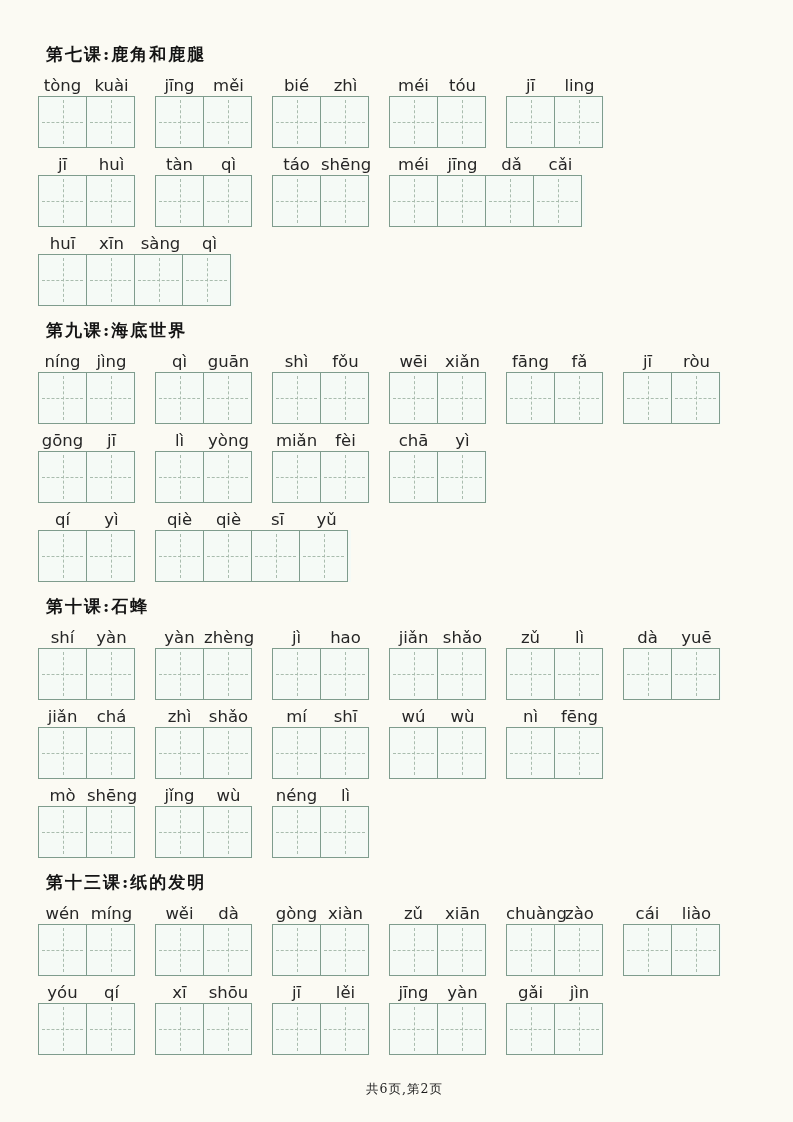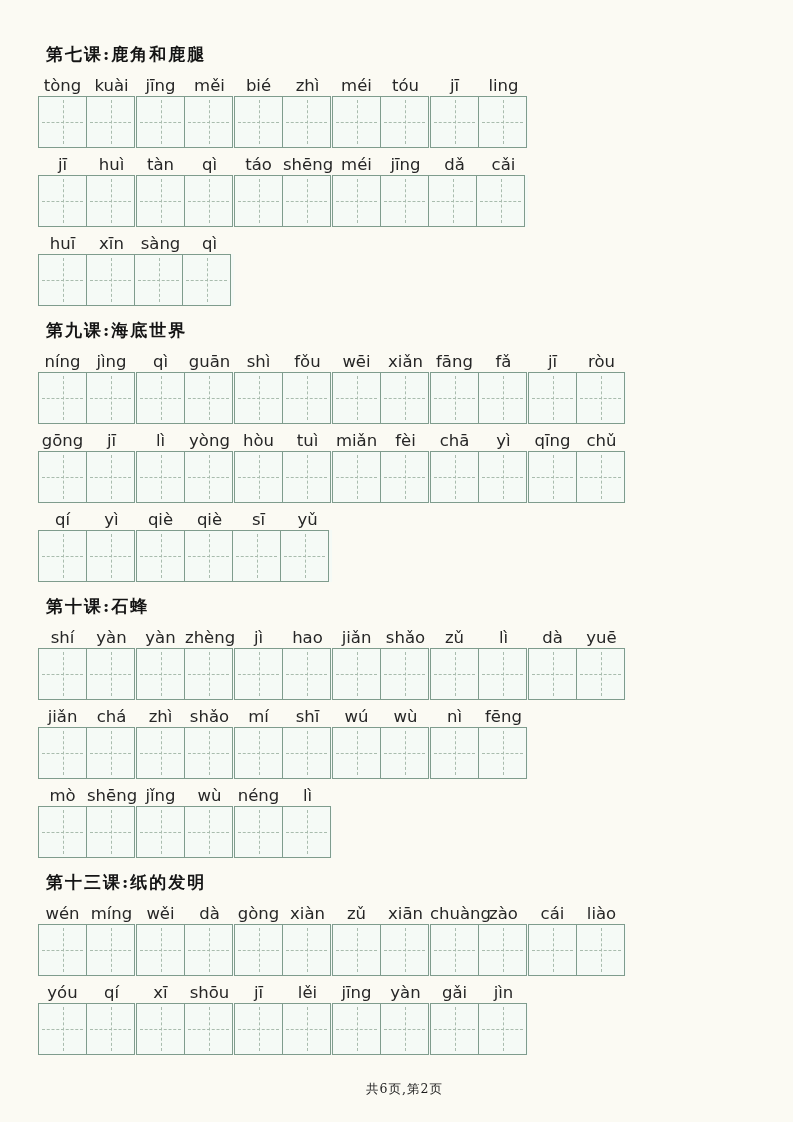--- a/index.html
+++ b/index.html
@@ -20,20 +20,21 @@
     font-family: "DejaVu Serif", "Liberation Serif", serif;
     font-size: 17px;
     font-weight: 600;
     color: #141414;
     letter-spacing: 2px;
     margin: 0 0 11px 8px;
     line-height: 20px;
   }
   .word-row {
     display: flex;
+    gap: 19px;
     margin-bottom: 6px;
     align-items: flex-end;
   }
   .pinyin-row {
     display: flex;
     height: 20px;
     align-items: flex-end;
     margin-bottom: 1px;
   }
   .pinyin-syllable {
@@ -282,52 +283,32 @@
               <span class="pinyin-syllable">lì</span>
               <span class="pinyin-syllable">yòng</span>
             </div>
             <div class="writing-grid">
               <div class="writing-cell"></div>
               <div class="writing-cell"></div>
             </div>
           </div>
           <div class="word-group">
             <div class="pinyin-row">
-              <span class="pinyin-syllable">hòu</span>
-              <span class="pinyin-syllable">tuì</span>
-            </div>
-            <div class="writing-grid">
-              <div class="writing-cell"></div>
-              <div class="writing-cell"></div>
-            </div>
-          </div>
-          <div class="word-group">
-            <div class="pinyin-row">
               <span class="pinyin-syllable">miǎn</span>
               <span class="pinyin-syllable">fèi</span>
             </div>
             <div class="writing-grid">
               <div class="writing-cell"></div>
               <div class="writing-cell"></div>
             </div>
           </div>
           <div class="word-group">
             <div class="pinyin-row">
               <span class="pinyin-syllable">chā</span>
               <span class="pinyin-syllable">yì</span>
-            </div>
-            <div class="writing-grid">
-              <div class="writing-cell"></div>
-              <div class="writing-cell"></div>
-            </div>
-          </div>
-          <div class="word-group">
-            <div class="pinyin-row">
-              <span class="pinyin-syllable">qīng</span>
-              <span class="pinyin-syllable">chǔ</span>
             </div>
             <div class="writing-grid">
               <div class="writing-cell"></div>
               <div class="writing-cell"></div>
             </div>
           </div>
         </div>
         <div class="word-row">
           <div class="word-group">
             <div class="pinyin-row">

